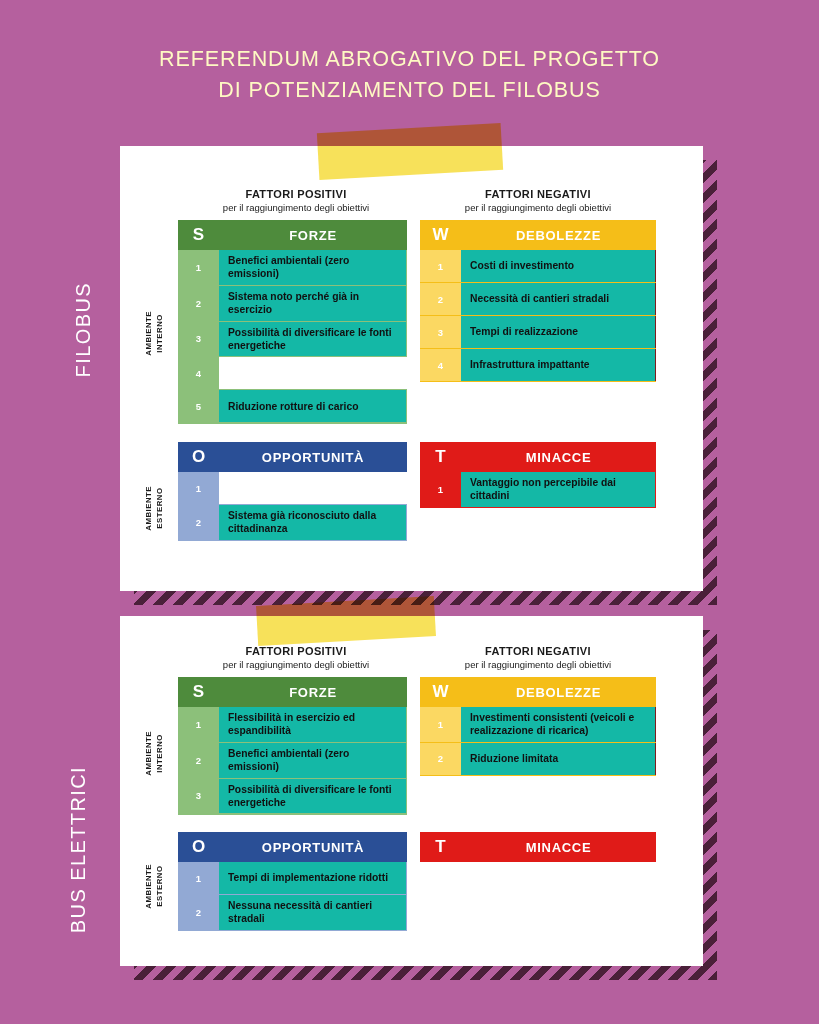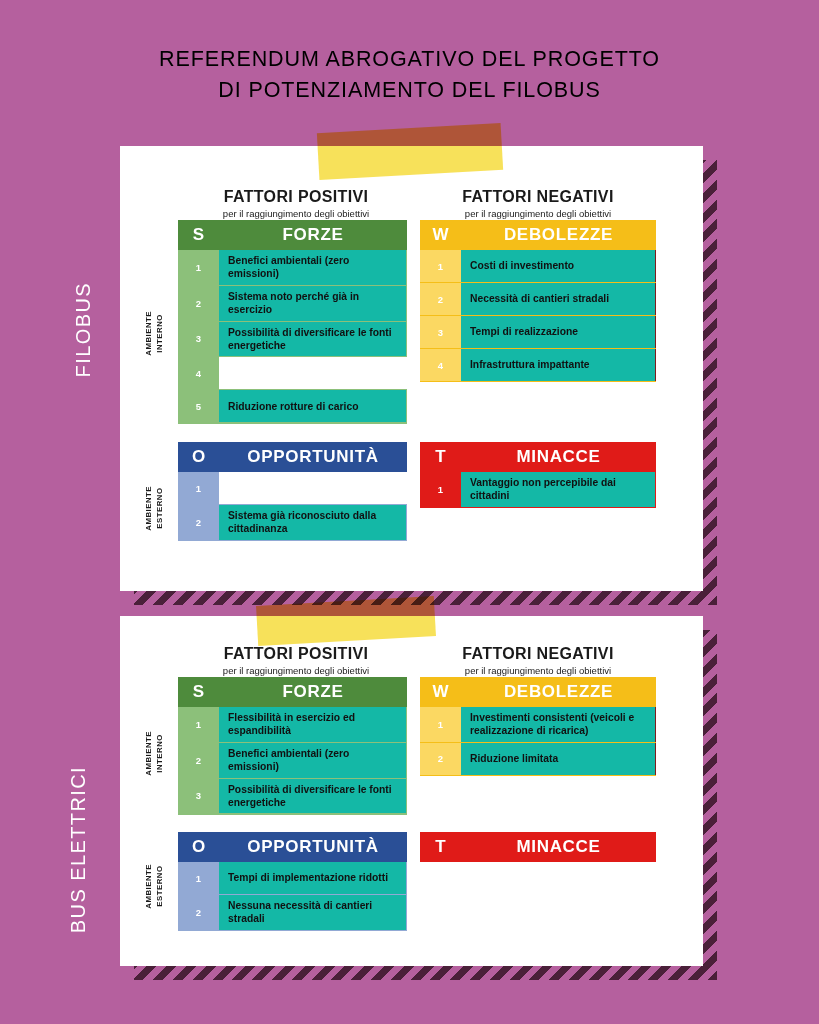--- a/index.html
+++ b/index.html
@@ -8,21 +8,21 @@
     width: 819px; height: 1024px;
     font-family: "Liberation Sans", sans-serif;
     background: #b5609e;
     overflow: hidden;
   }
   .page { position: relative; width: 819px; height: 1024px; background: #b5609e; }
 
   
   .title {
     position: absolute; left: 0; top: 44px; width: 819px;
-    text-align: center; color: #000000;
+    text-align: center; color: #fef9c3;
     font-size: 21.5px; font-weight: 400; letter-spacing: .9px; line-height: 1.42;
   }
   .title .l2 { display: block; }
 
   
   .side-label {
     position: absolute; color: #ffffff; font-size: 20px; letter-spacing: 1.4px;
     writing-mode: vertical-rl; transform: rotate(180deg);
     white-space: nowrap;
   }
@@ -51,42 +51,42 @@
 
   #wrap-filobus { left: 120px; top: 146px; width: 583px; height: 445px; }
   #wrap-elettrici { left: 120px; top: 616px; width: 583px; height: 350px; }
   #hl-1 { left: 318px; top: 128px; width: 184px; height: 47px; }
   #hl-2 { left: 257px; top: 601px; width: 178px; height: 40px; }
 
   
   .inner { position: absolute; z-index: 5; inset: 0; }
 
   .factor-head { position: absolute; text-align: center; color: #1a1a1a; }
-  .factor-head .fh-title { font-size: 16px; font-weight: 700; letter-spacing: .35px; }
+  .factor-head .fh-title { font-size: 11px; font-weight: 700; letter-spacing: .35px; }
   .factor-head .fh-sub { font-size: 9.5px; font-weight: 400; margin-top: 2px; }
 
   .env-label {
     position: absolute; font-size: 7.8px; font-weight: 700; color: #1a1a1a;
     letter-spacing: .5px; line-height: 1.35; text-align: center;
     writing-mode: vertical-rl; transform: rotate(180deg);
     white-space: pre-line;
   }
 
   
   .quad { position: absolute; }
   .quad-header {
     display: flex; align-items: stretch; height: 30px; color: #ffffff;
   }
   .quad-letter {
     width: 41px; display: flex; align-items: center; justify-content: center;
     font-size: 17px; font-weight: 700;
   }
   .quad-name {
     flex: 1; display: flex; align-items: center; justify-content: center;
-    font-size: 17px; font-weight: 700; letter-spacing: .7px;
+    font-size: 13px; font-weight: 700; letter-spacing: .7px;
   }
   .quad-rows { display: flex; flex-direction: column; }
   .qrow { display: flex; align-items: stretch; min-height: 33px; }
   .qrow-num {
     width: 41px; flex: none; display: flex; align-items: center; justify-content: center;
     font-size: 9.5px; font-weight: 700; color: #ffffff;
   }
   .qrow-txt {
     flex: 1; display: flex; align-items: center;
     background: #14b8a6; color: #111111;

